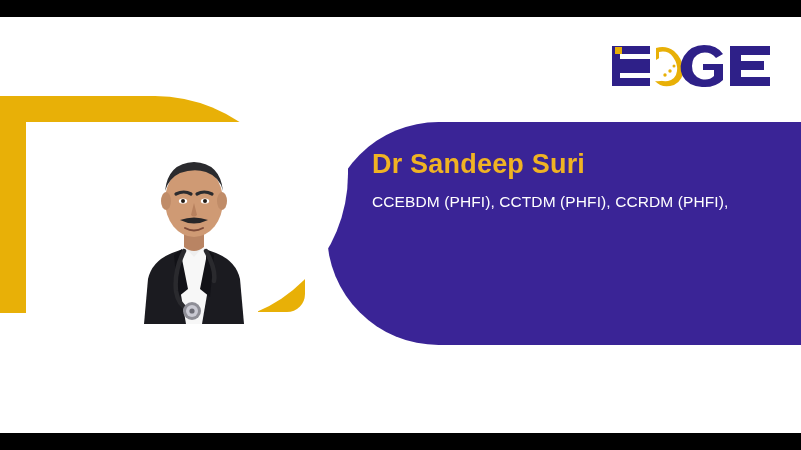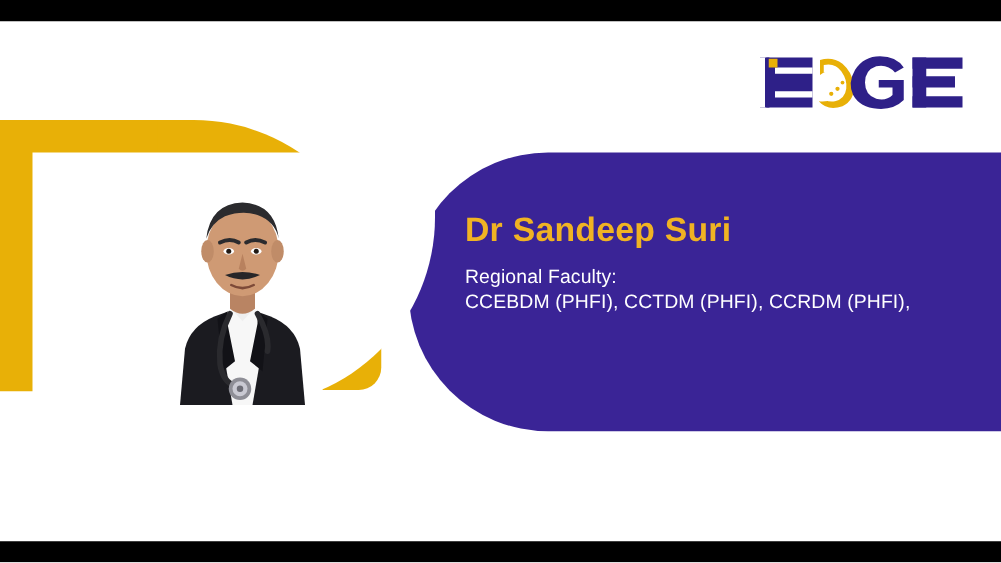--- a/index.html
+++ b/index.html
@@ -91,21 +91,20 @@
     width:415px;
     z-index:45;
   }
   .speaker-name {
     font-size:27px;
     font-weight:bold;
     color:#f0b323;
     letter-spacing:0.2px;
     line-height:1.1;
     margin-bottom:12px;
-    margin-top:20px;
   }
   .cred-line {
     font-size:15.5px;
     color:#ffffff;
     line-height:1.32;
     letter-spacing:0.1px;
     white-space:nowrap;
   }
 </style>
 </head>
@@ -162,21 +161,20 @@
       <path d="M76 112 Q86 130 84 142" stroke="#2a2a2e" stroke-width="4.5" fill="none" stroke-linecap="round"></path>
 
       <circle cx="62" cy="172" r="9" fill="#8e8e96"></circle>
       <circle cx="62" cy="172" r="6" fill="#c9c9d2"></circle>
       <circle cx="62" cy="172" r="2.6" fill="#6d6d76"></circle>
     </svg>
   </div>
 
   <div class="text-block">
     <div class="speaker-name">Dr Sandeep Suri</div>
-    <div class="cred-line">Regional Faculty:</div>
     <div class="cred-line">CCEBDM (PHFI), CCTDM (PHFI), CCRDM (PHFI),</div>
   </div>
 
   <div id="logo">
     <svg viewBox="0 0 178 48" xmlns="http://www.w3.org/2000/svg" aria-hidden="true">
 
       <rect x="4" y="4" width="42" height="40" fill="#2e2088"></rect>
       <rect x="4" y="4" width="4" height="40" fill="#ffffff"></rect>
       <rect x="9" y="4" width="2.5" height="40" fill="#2e2088"></rect>
       <rect x="16" y="12" width="30" height="5" fill="#ffffff"></rect>

